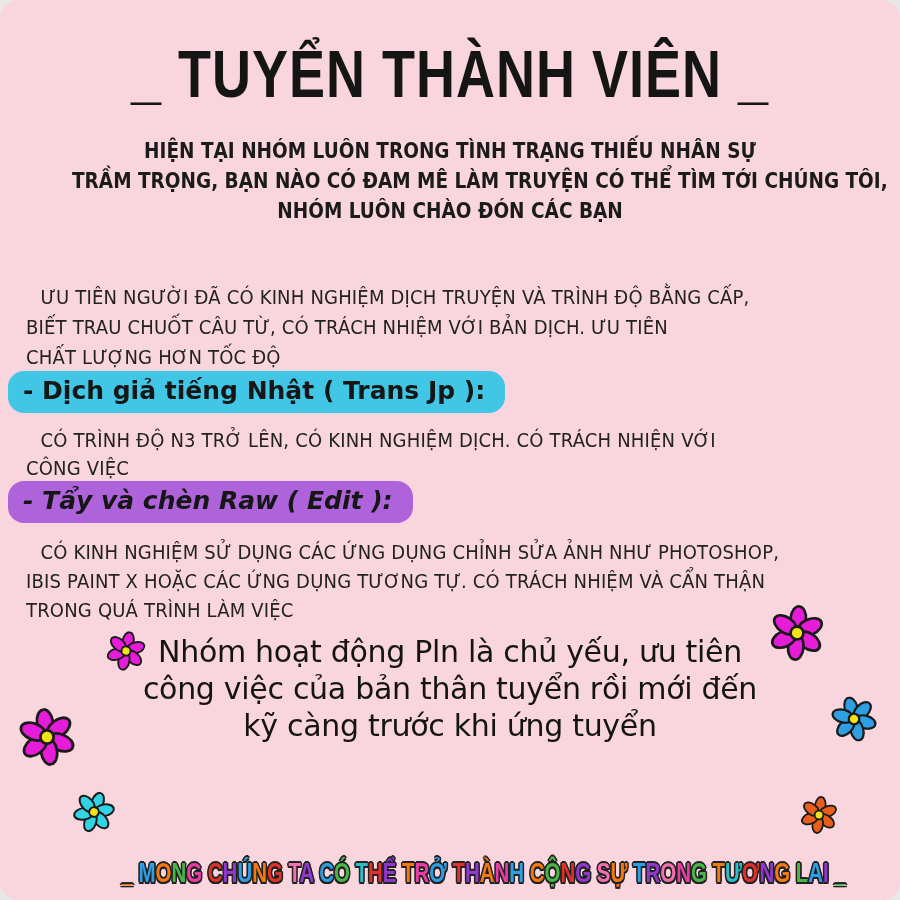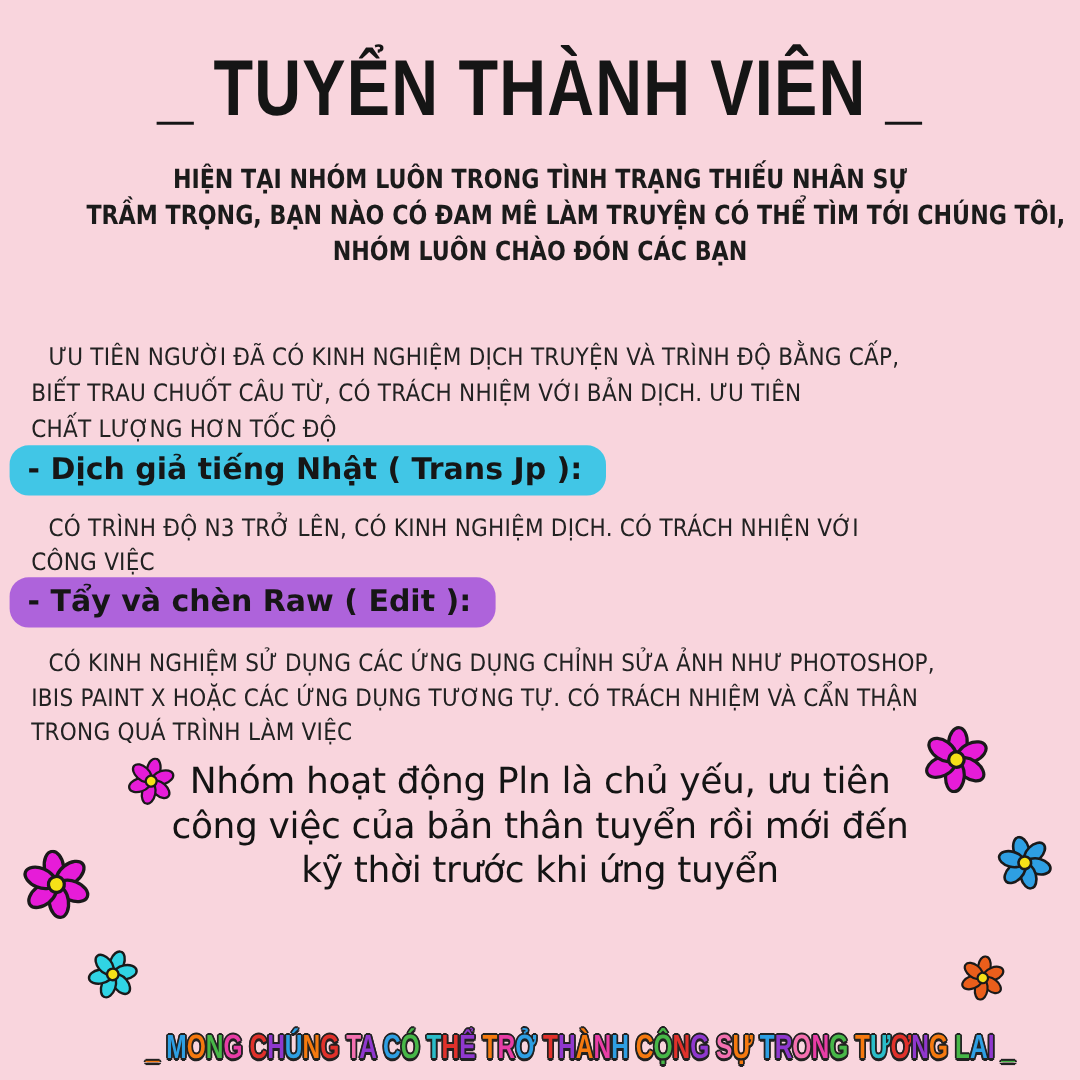--- a/index.html
+++ b/index.html
@@ -1,19 +1,20 @@
 <!DOCTYPE html>
 <html><head>
 <meta charset="utf-8">
 <style>
   html,body{margin:0;padding:0;background:#e8e8e8;}
   .poster{
     position:relative;width:900px;height:900px;overflow:hidden;
     background:#F9D5DD;color:#1b1b1b;
     font-family:"DejaVu Sans",sans-serif;
+    border-radius:18px;
   }
   .title{
     position:absolute;top:36px;left:0;width:100%;text-align:center;
     font-family:"Liberation Sans",sans-serif;font-weight:900;font-size:54px;
     letter-spacing:1px;transform:scaleY(1.22);transform-origin:50% 0;
     white-space:nowrap;color:#151515;
   }
   .intro{
     position:absolute;top:136px;left:0;width:100%;text-align:center;
     font-weight:700;font-size:22px;line-height:30px;
@@ -76,31 +77,31 @@
       <div class="line">BIẾT TRAU CHUỐT CÂU TỪ, CÓ TRÁCH NHIỆM VỚI BẢN DỊCH. ƯU TIÊN</div>
       <div class="line">CHẤT LƯỢNG HƠN TỐC ĐỘ</div>
     </div>
 
   <div class="section-heading h2" style="background-color: rgb(65, 198, 230);">- Dịch giả tiếng Nhật ( Trans Jp ):</div>
   <div class="desc d2">
       <div class="line">CÓ TRÌNH ĐỘ N3 TRỞ LÊN, CÓ KINH NGHIỆM DỊCH. CÓ TRÁCH NHIỆN VỚI</div>
       <div class="line">CÔNG VIỆC</div>
     </div>
 
-  <div class="section-heading h3" style="background-color: rgb(174, 99, 219);">- Tẩy và chèn Raw ( Edit ):</div>
+  <div class="section-heading h3" style="background-color: rgb(174, 99, 219); font-style: italic;">- Tẩy và chèn Raw ( Edit ):</div>
   <div class="desc d3">
       <div class="line">CÓ KINH NGHIỆM SỬ DỤNG CÁC ỨNG DỤNG CHỈNH SỬA ẢNH NHƯ PHOTOSHOP,</div>
       <div class="line">IBIS PAINT X HOẶC CÁC ỨNG DỤNG TƯƠNG TỰ. CÓ TRÁCH NHIỆM VÀ CẨN THẬN</div>
       <div class="line">TRONG QUÁ TRÌNH LÀM VIỆC</div>
     </div>
 
   <div class="note">
       <div class="line">Nhóm hoạt động Pln là chủ yếu, ưu tiên</div>
       <div class="line">công việc của bản thân tuyển rồi mới đến</div>
-      <div class="line">kỹ thời trước khi ứng tuyển</div>
+      <div class="line">kỹ càng trước khi ứng tuyển</div>
     </div>
 
   <div class="footer"><span style="color: rgb(245, 121, 15);">_</span> <span style="color: rgb(46, 159, 227);">M</span><span style="color: rgb(245, 121, 15);">O</span><span style="color: rgb(72, 183, 72);">N</span><span style="color: rgb(232, 61, 166);">G</span> <span style="color: rgb(224, 49, 43);">C</span><span style="color: rgb(144, 56, 206);">H</span><span style="color: rgb(46, 159, 227);">Ú</span><span style="color: rgb(245, 121, 15);">N</span><span style="color: rgb(224, 49, 43);">G</span> <span style="color: rgb(244, 112, 176);">T</span><span style="color: rgb(144, 56, 206);">A</span> <span style="color: rgb(46, 159, 227);">C</span><span style="color: rgb(72, 183, 72);">Ó</span> <span style="color: rgb(43, 189, 201);">T</span><span style="color: rgb(224, 49, 43);">H</span><span style="color: rgb(144, 56, 206);">Ể</span> <span style="color: rgb(245, 121, 15);">T</span><span style="color: rgb(232, 61, 166);">R</span><span style="color: rgb(46, 159, 227);">Ở</span> <span style="color: rgb(224, 49, 43);">T</span><span style="color: rgb(144, 56, 206);">H</span><span style="color: rgb(245, 121, 15);">À</span><span style="color: rgb(232, 61, 166);">N</span><span style="color: rgb(46, 159, 227);">H</span> <span style="color: rgb(245, 121, 15);">C</span><span style="color: rgb(72, 183, 72);">Ộ</span><span style="color: rgb(224, 49, 43);">N</span><span style="color: rgb(144, 56, 206);">G</span> <span style="color: rgb(244, 112, 176);">S</span><span style="color: rgb(245, 121, 15);">Ự</span> <span style="color: rgb(46, 159, 227);">T</span><span style="color: rgb(144, 56, 206);">R</span><span style="color: rgb(244, 112, 176);">O</span><span style="color: rgb(232, 61, 166);">N</span><span style="color: rgb(72, 183, 72);">G</span> <span style="color: rgb(245, 121, 15);">T</span><span style="color: rgb(43, 189, 201);">Ư</span><span style="color: rgb(224, 49, 43);">Ơ</span><span style="color: rgb(144, 56, 206);">N</span><span style="color: rgb(245, 121, 15);">G</span> <span style="color: rgb(72, 183, 72);">L</span><span style="color: rgb(46, 159, 227);">A</span><span style="color: rgb(144, 56, 206);">I</span> <span style="color: rgb(72, 183, 72);">_</span></div>
 
   <div class="flower f0">
       <svg viewBox="-21 -21 42 42" xmlns="http://www.w3.org/2000/svg">
     <g stroke="#1a1a1a" stroke-width="2">
           <ellipse cx="0" cy="-10.5" rx="5.8" ry="9.6" fill="#E61CD8" transform="rotate(0)"></ellipse>
           <ellipse cx="0" cy="-10.5" rx="5.8" ry="9.6" fill="#E61CD8" transform="rotate(60)"></ellipse>
           <ellipse cx="0" cy="-10.5" rx="5.8" ry="9.6" fill="#E61CD8" transform="rotate(120)"></ellipse>

